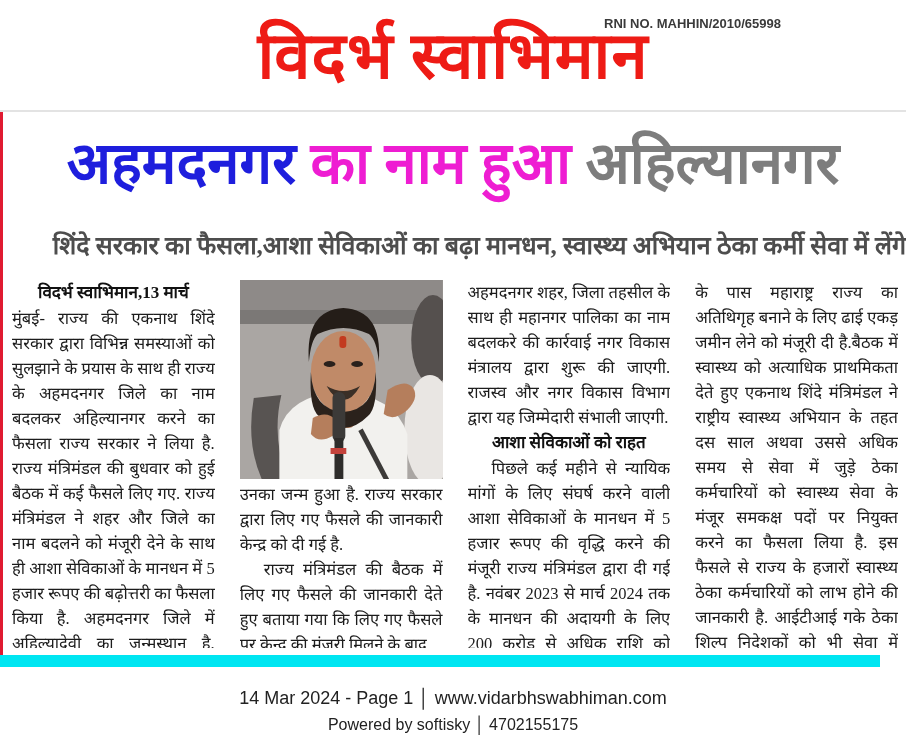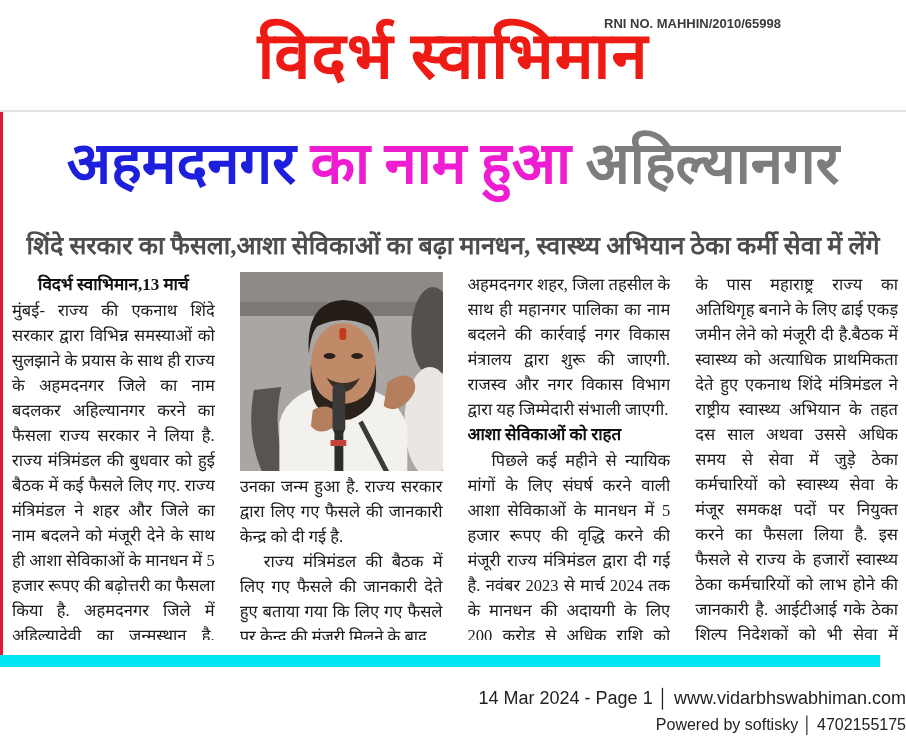--- a/index.html
+++ b/index.html
@@ -26,47 +26,47 @@
   .headline{
     position:absolute;top:112px;left:0;width:906px;height:108px;
     text-align:center;font-weight:bold;font-size:58px;line-height:104px;
     white-space:nowrap;
   }
   .hl-blue{color:#1e1edd;}
   .hl-magenta{color:#ee1dd2;}
   .hl-gray{color:#7d7d7d;}
   .subheadline{
     position:absolute;top:224px;left:0;width:906px;height:46px;
-    text-align:center;font-size:25px;font-weight:bold;color:#4d4d4d;line-height:44px;
+    text-align:right;font-size:25px;font-weight:bold;color:#4d4d4d;line-height:44px;
     white-space:nowrap;
   }
   
   .body-columns{
-    position:absolute;top:272px;left:12px;width:886px;height:368px;
+    position:absolute;top:280px;left:12px;width:886px;height:368px;
     display:flex;gap:25px;
   }
   .col{flex:1 1 0;overflow:hidden;}
   .col p{
     margin:0;font-size:16.5px;line-height:25px;color:#1c1c1c;
     text-align:justify;
   }
   .dateline{font-size:17px;font-weight:bold;color:#111;text-align:center;line-height:26px;}
   .lead{font-weight:normal;}
   .indent{text-indent:24px;}
-  .col-subhead{font-size:17px;font-weight:bold;color:#111;line-height:26px;}
+  .col-subhead{font-size:17px;font-weight:bold;color:#111;text-align:center;line-height:26px;}
   
   .photo{
     width:100%;height:199px;margin-bottom:3px;position:relative;overflow:hidden;background:#a9a5a2;
   }
   .photo svg{display:block;width:100%;height:100%;}
   
   .cyan-bar{position:absolute;top:655px;left:0;width:880px;height:12px;background:#00e6f2;}
   
   .footer{
-    position:absolute;top:684px;left:0;width:906px;text-align:right;
+    position:absolute;top:684px;left:0;width:906px;text-align:center;
     font-family:"Liberation Sans","DejaVu Sans",sans-serif;color:#222;
   }
   .footer-line1{font-size:18px;line-height:28px;}
   .footer-line2{font-size:16px;line-height:26px;}
 </style>
 </head>
 <body>
 
 <div class="page">
 
@@ -129,21 +129,21 @@
           <rect x="92" y="168" width="16" height="6" fill="#c4423b"></rect>
 
           <rect x="120" y="150" width="5" height="60" fill="#3c3a38" transform="rotate(-28 122 150)"></rect>
         </svg>
       </div>
       <p>उनका जन्म हुआ है. राज्य सरकार द्वारा लिए गए फैसले की जानकारी केन्द्र को दी गई है.</p>
       <p class="indent">राज्य मंत्रिमंडल की बैठक में लिए गए फैसले की जानकारी देते हुए बताया गया कि लिए गए फैसले पर केन्द्र की मंजूरी मिलने के बाद</p>
     </div>
 
     <div class="col">
-      <p>अहमदनगर शहर, जिला तहसील के साथ ही महानगर पालिका का नाम बदलने की कार्रवाई नगर विकास मंत्रालय द्वारा शुरू की जाएगी. राजस्व और नगर विकास विभाग द्वारा यह जिम्मेदारी संभाली जाएगी.</p>
+      <p>अहमदनगर शहर, जिला तहसील के साथ ही महानगर पालिका का नाम बदलकरे की कार्रवाई नगर विकास मंत्रालय द्वारा शुरू की जाएगी. राजस्व और नगर विकास विभाग द्वारा यह जिम्मेदारी संभाली जाएगी.</p>
       <div class="col-subhead">आशा सेविकाओं को राहत</div>
       <p class="indent">पिछले कई महीने से न्यायिक मांगों के लिए संघर्ष करने वाली आशा सेविकाओं  के मानधन में 5 हजार रूपए की वृद्धि करने की मंजूरी राज्य मंत्रिमंडल द्वारा दी गई है. नवंबर 2023 से मार्च 2024 तक के मानधन की अदायगी के लिए 200 करोड़ से अधिक राशि को मंजूरी भी मंत्रिमंडल द्वारा दी गई है. मंत्रिमंडल ने श्रीनगर</p>
     </div>
 
     <div class="col">
       <p>के पास महाराष्ट्र राज्य का अतिथिगृह बनाने के लिए ढाई एकड़ जमीन लेने को मंजूरी दी है.बैठक में स्वास्थ्य को अत्याधिक प्राथमिकता देते हुए एकनाथ शिंदे मंत्रिमंडल ने राष्ट्रीय स्वास्थ्य अभियान के तहत दस साल अथवा उससे अधिक समय से सेवा में  जुड़े ठेका कर्मचारियों को स्वास्थ्य सेवा के मंजूर समकक्ष पदों  पर नियुक्त करने का फैसला लिया है. इस फैसले से राज्य के हजारों स्वास्थ्य ठेका कर्मचारियों को लाभ होने की जानकारी है. आईटीआई गके ठेका शिल्प निदेशकों को भी सेवा में लिया गया है. 297 ठेका शिल्प निदेशकों को भी सेवा में शामिल करने का फैसला लिया गया.</p>
     </div>
 
   </div>
 

